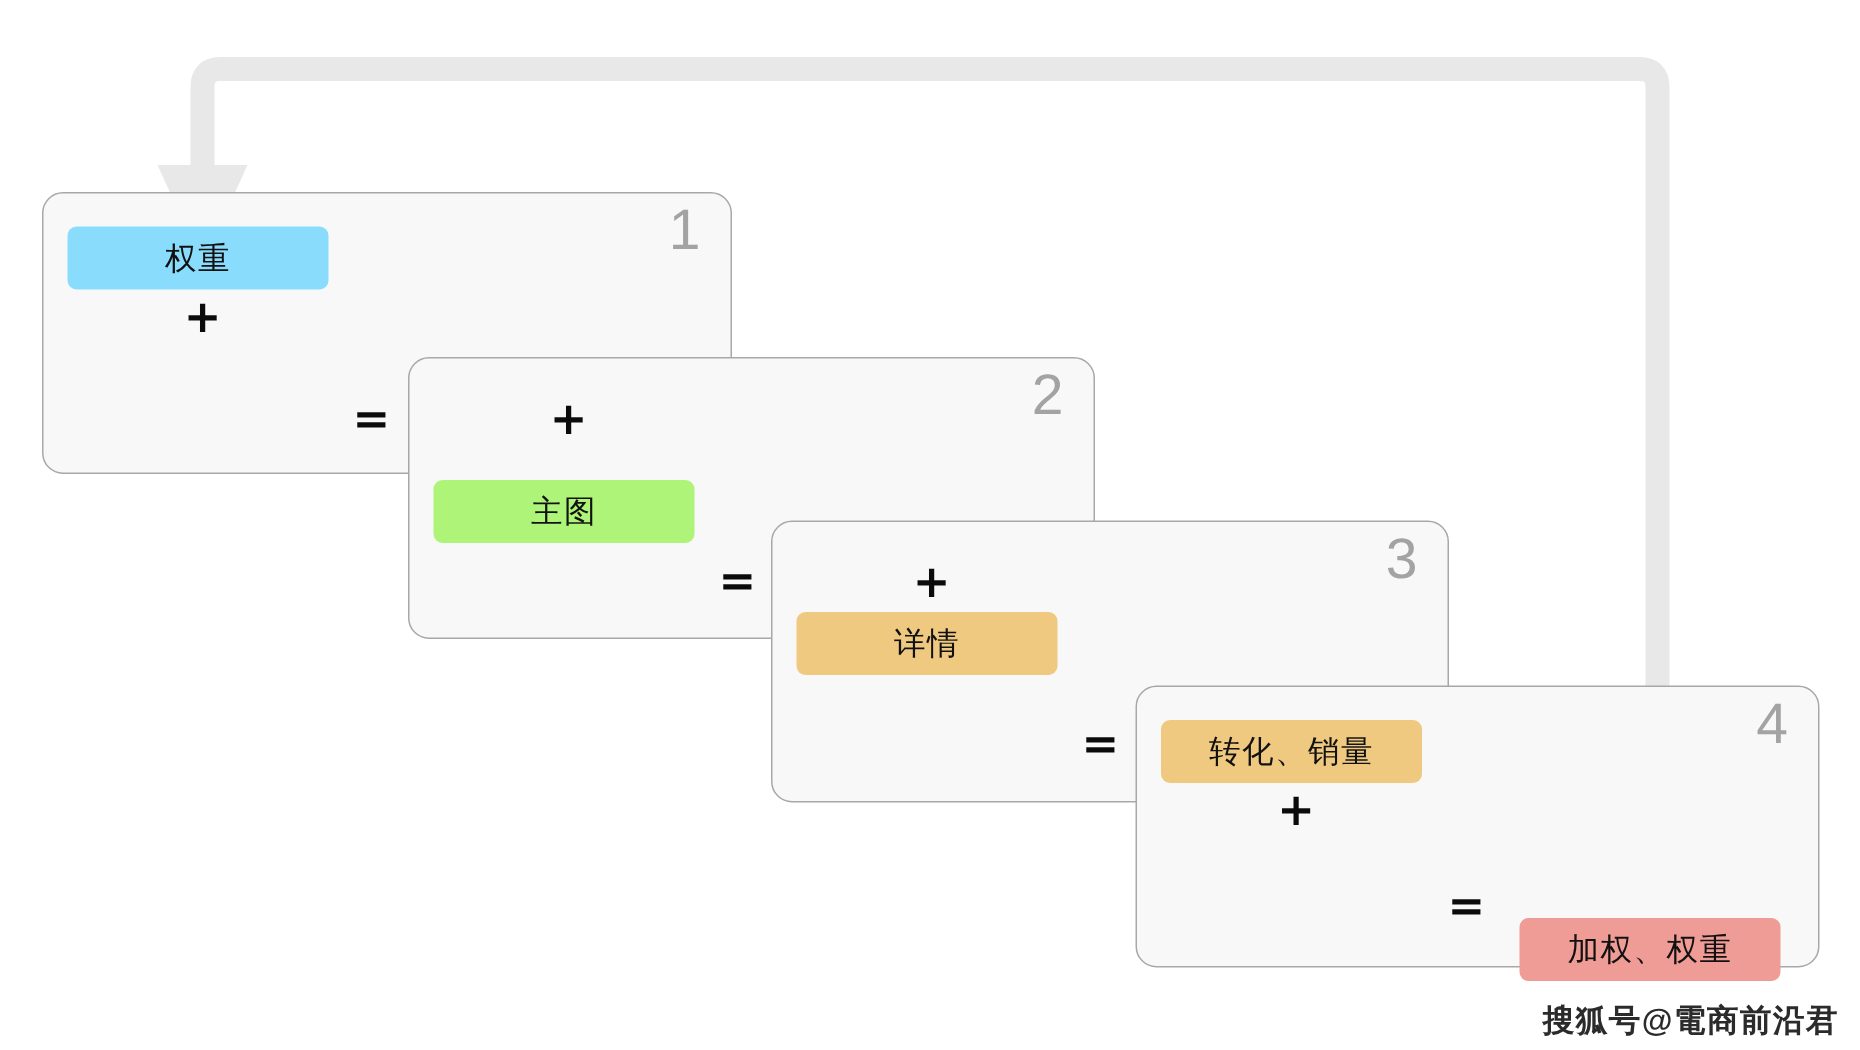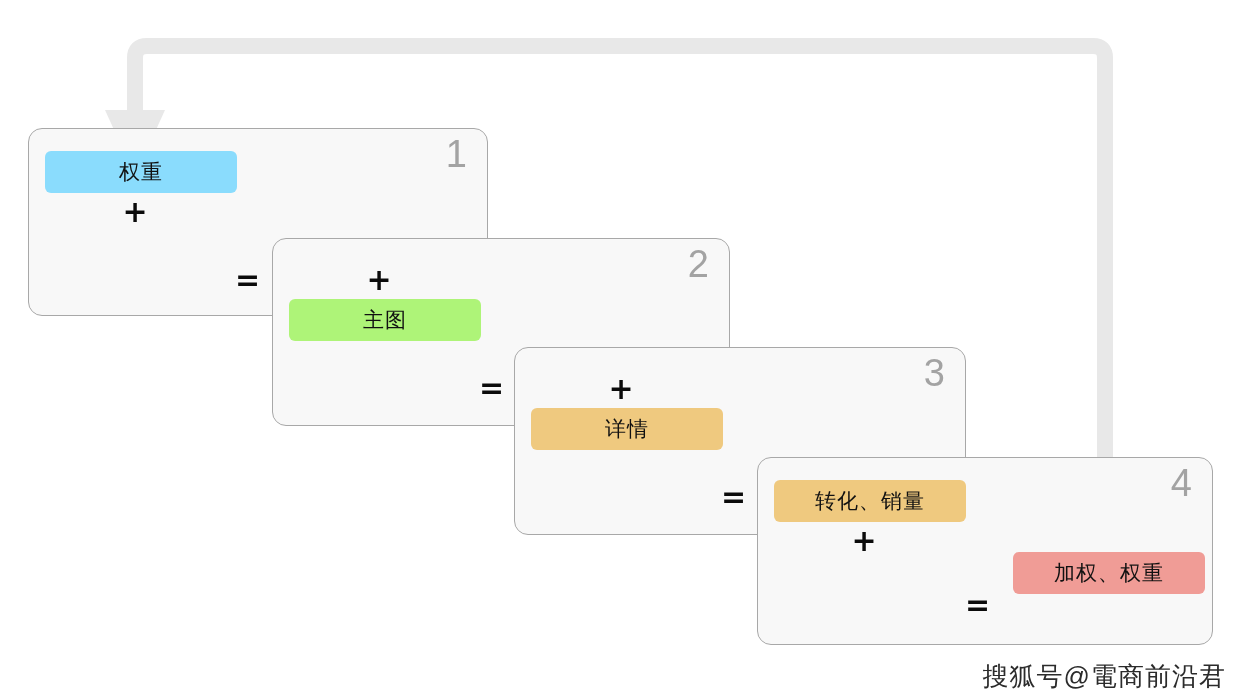--- a/index.html
+++ b/index.html
@@ -55,21 +55,21 @@
   .eq {
     position: absolute;
     left: 16px;
     top: 22px;
     display: flex;
     flex-direction: column;
     align-items: flex-start;
   }
   .chip {
     box-sizing: border-box;
-    width: 192px;
+    width: 174px;
     height: 42px;
     border-radius: 6px;
     display: flex;
     align-items: center;
     justify-content: center;
     font-size: 21px;
     color: #111111;
     font-weight: 400;
     letter-spacing: 1px;
     white-space: nowrap;
@@ -90,44 +90,44 @@
     font-weight: 800;
     color: #0b0b0b;
     line-height: 1;
     font-family: "DejaVu Sans", sans-serif;
     user-select: none;
     z-index: 3;
   }
 
   
   .c-blue   { background: #8adcfd; }
-  .c-green  { background: #aef478; }
+  .c-green  { background: #aef478; margin-top: 21px; }
   .c-tan    { background: #efc97f; text-align: center; }
   .c-salmon { background: #f09c96; }
 
   
   #panel-1 { left: 28px;  top: 128px; width: 460px; height: 188px; }
   #panel-2 { left: 272px; top: 238px; width: 458px; height: 188px; }
   #panel-3 { left: 514px; top: 347px; width: 452px; height: 188px; }
   #panel-4 { left: 757px; top: 457px; width: 456px; height: 188px; }
 
   
   #equals-1 { left: 235px; top: 265px; }
   #equals-2 { left: 479px; top: 373px; }
   #equals-3 { left: 721px; top: 482px; }
   #equals-4 { left: 965px; top: 590px; }
 
   
   #watermark {
     position: absolute;
     right: 14px;
     bottom: 6px;
-    font-size: 26px;
+    font-size: 21px;
     color: #2b2b2b;
-    font-weight: 400;
+    font-weight: 700;
     letter-spacing: 1px;
     z-index: 4;
     user-select: none;
     text-shadow: 0 0 1px rgba(255,255,255,0.9);
   }
 </style>
 </head>
 <body>
 
 <div id="stage">
@@ -167,16 +167,16 @@
 
   <div class="panel" id="panel-4">
     <span class="panel-number">4</span>
     <div class="eq">
       <div class="chip c-tan">转化、销量</div>
       <div class="plus">+</div>
     </div>
   </div>
   <div class="equals" id="equals-4">=</div>
 
-  <div class="chip c-salmon" id="result-4" style="position:absolute; left:1013px; top:552px; z-index:3;font-family:Liberation Mono, monospace;">加权、权重</div>
+  <div class="chip c-salmon" id="result-4" style="position:absolute; left:1013px; top:612px; z-index:3;font-family:Liberation Mono, monospace;">加权、权重</div>
 
   <div id="watermark">搜狐号@電商前沿君</div>
 </div>
 
 </body></html>

